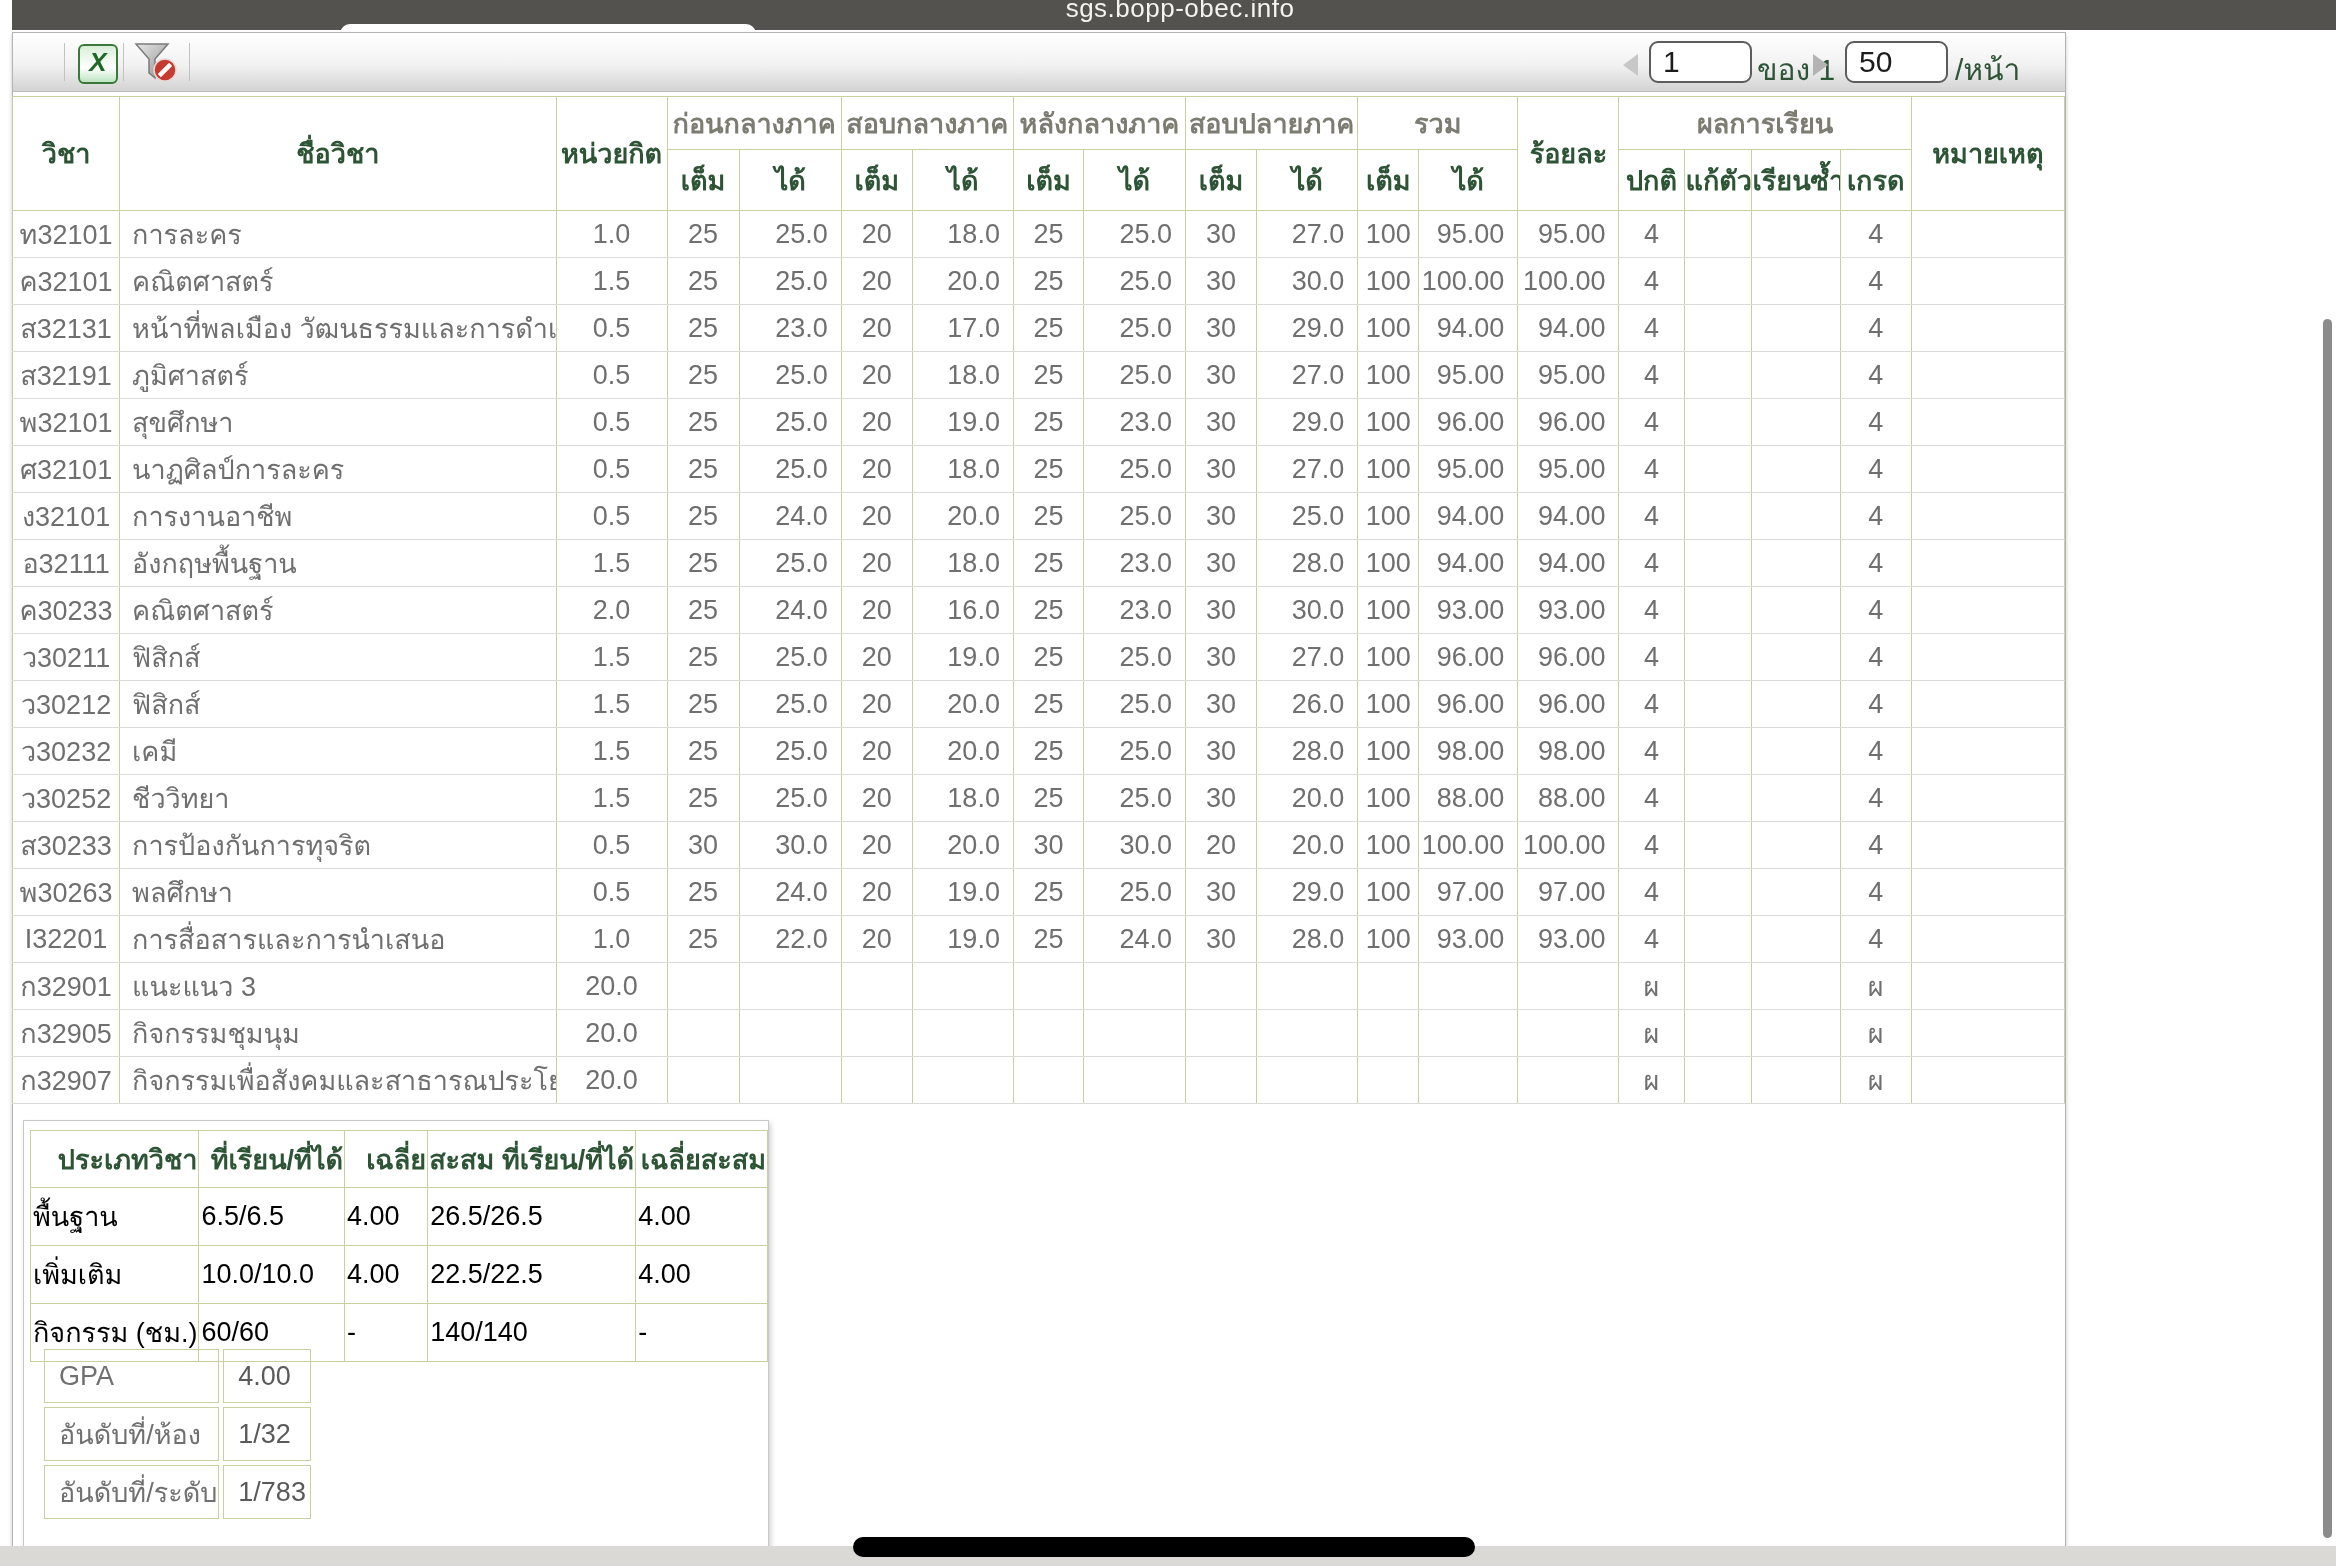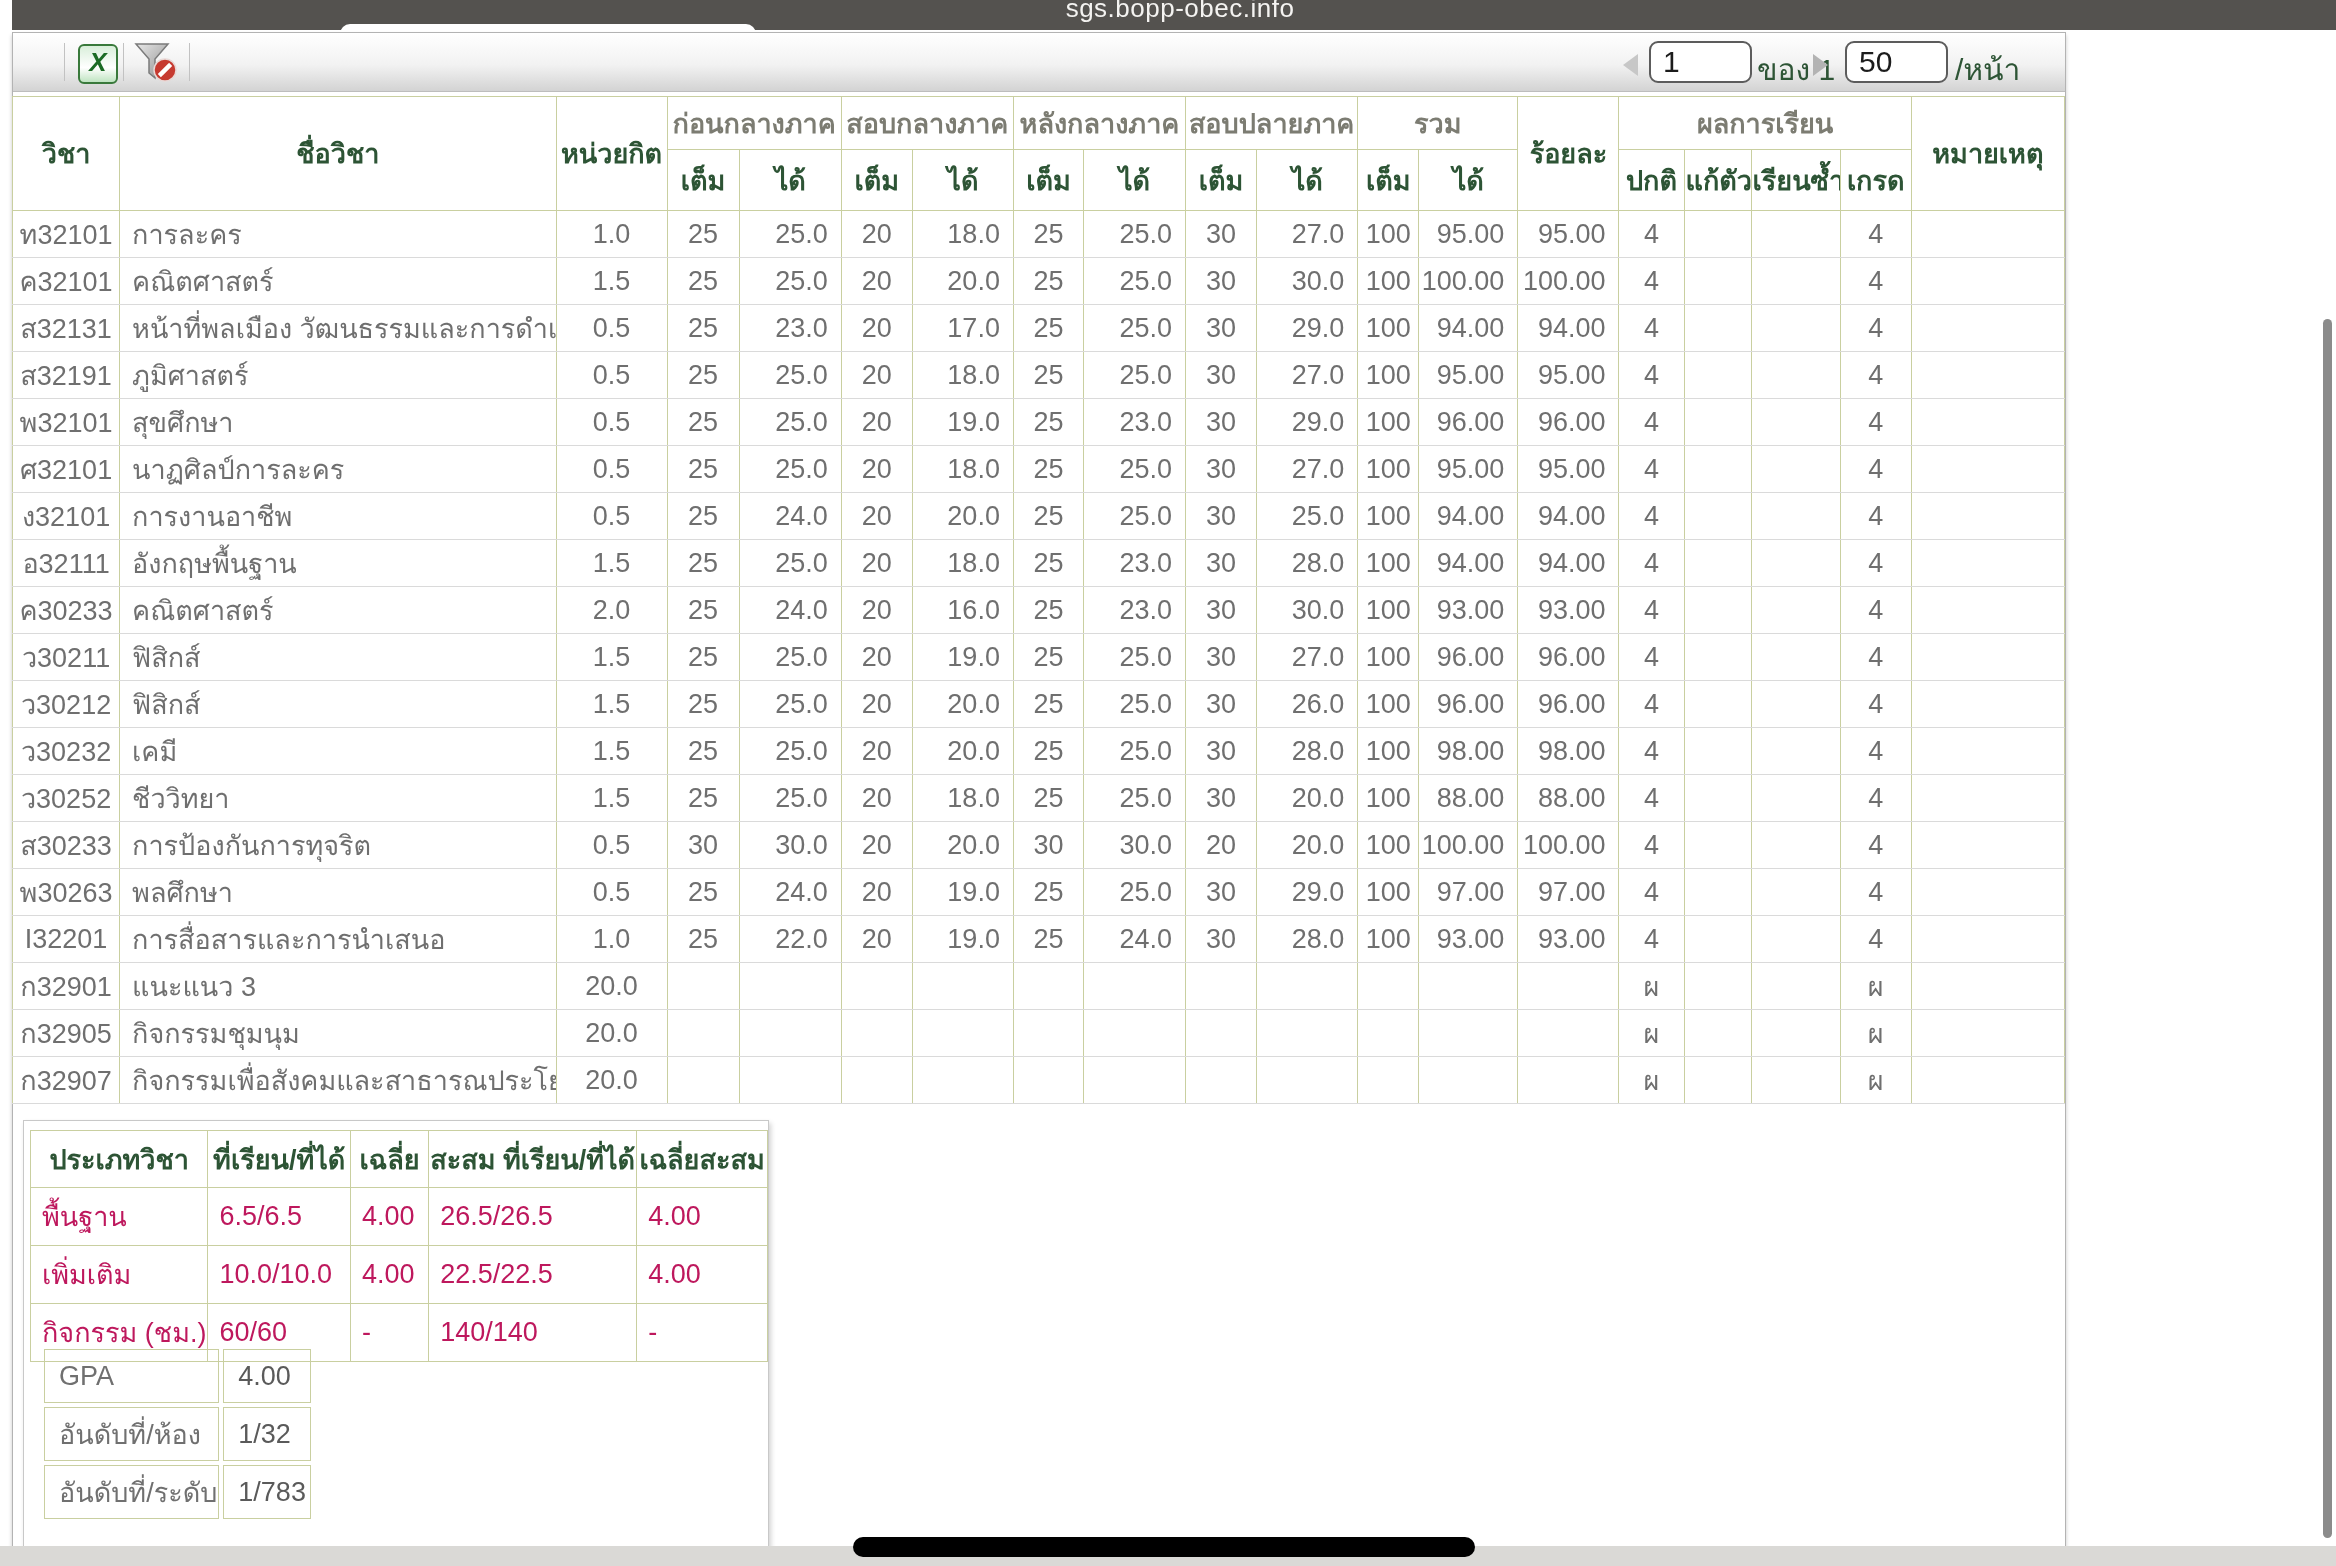--- a/index.html
+++ b/index.html
@@ -41,22 +41,22 @@
   .grade-table tr.data-row{height:47px;}
   .grade-table td{color:#6f6f6f;font-size:27px;border-top-color:#dadada;border-bottom-color:#dadada;}
   .grade-table td.c{text-align:center;}
   .grade-table td.r{text-align:right;padding-right:13px;}
   .grade-table td.l{text-align:left;padding-left:12px;}
 
   
   .summary-box{position:absolute;left:10px;top:1087px;width:744px;height:426px;border:1px solid #c8c8c8;background:#ffffff;box-shadow:2px 3px 5px rgba(0,0,0,.18);}
   .summary-table{position:absolute;left:6px;top:9px;border-collapse:collapse;table-layout:fixed;}
   .summary-table th,.summary-table td{border:1px solid #c9cfa0;white-space:nowrap;overflow:hidden;}
-  .summary-table th{color:#2d5435;font-weight:bold;font-size:27px;text-align:center;height:54px;}
-  .summary-table td{color:#be185d;font-size:27px;height:55px;text-align:left;padding-left:11px;}
+  .summary-table th{color:#2d5435;font-weight:bold;font-size:27px;text-align:right;height:54px;}
+  .summary-table td{color:#000000;font-size:27px;height:55px;text-align:left;padding-left:2px;}
   .gpa-table{position:absolute;left:16px;top:224px;border-collapse:separate;border-spacing:4px;table-layout:fixed;}
   .gpa-table td{border:1px solid #c9cfa0;font-size:27px;height:50px;white-space:nowrap;overflow:hidden;padding-left:14px;}
   .gpa-table td.gl{width:149px;color:#707070;}
   .gpa-table td.gv{width:71px;color:#5a5a5a;}
 
   
   .bottom-strip{position:absolute;left:0;top:1546px;width:2336px;height:20px;background:#dad9d6;}
   .home-indicator{position:absolute;left:853px;top:1537px;width:622px;height:20px;background:#000000;border-radius:10px;}
   .v-scrollbar{position:absolute;left:2323px;top:319px;width:9px;height:1219px;background:#8b8b8b;border-radius:5px;cursor:pointer;}
 </style>

